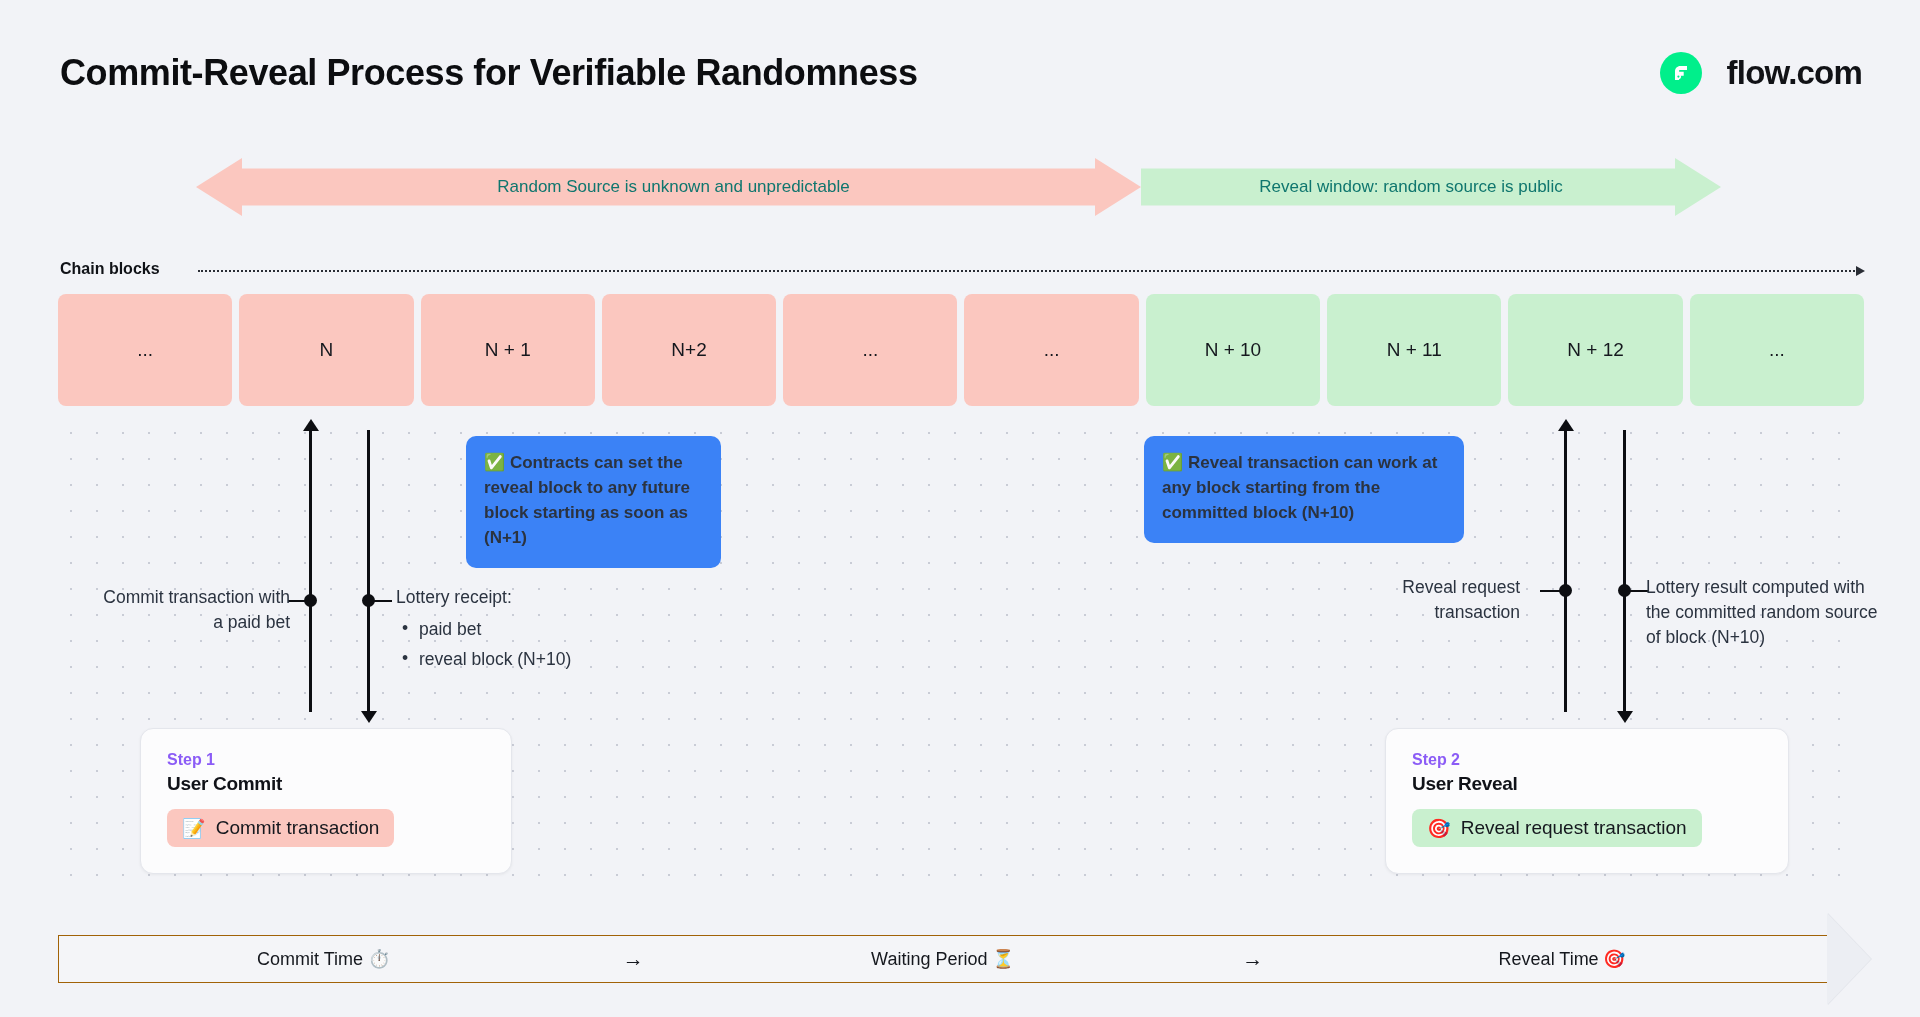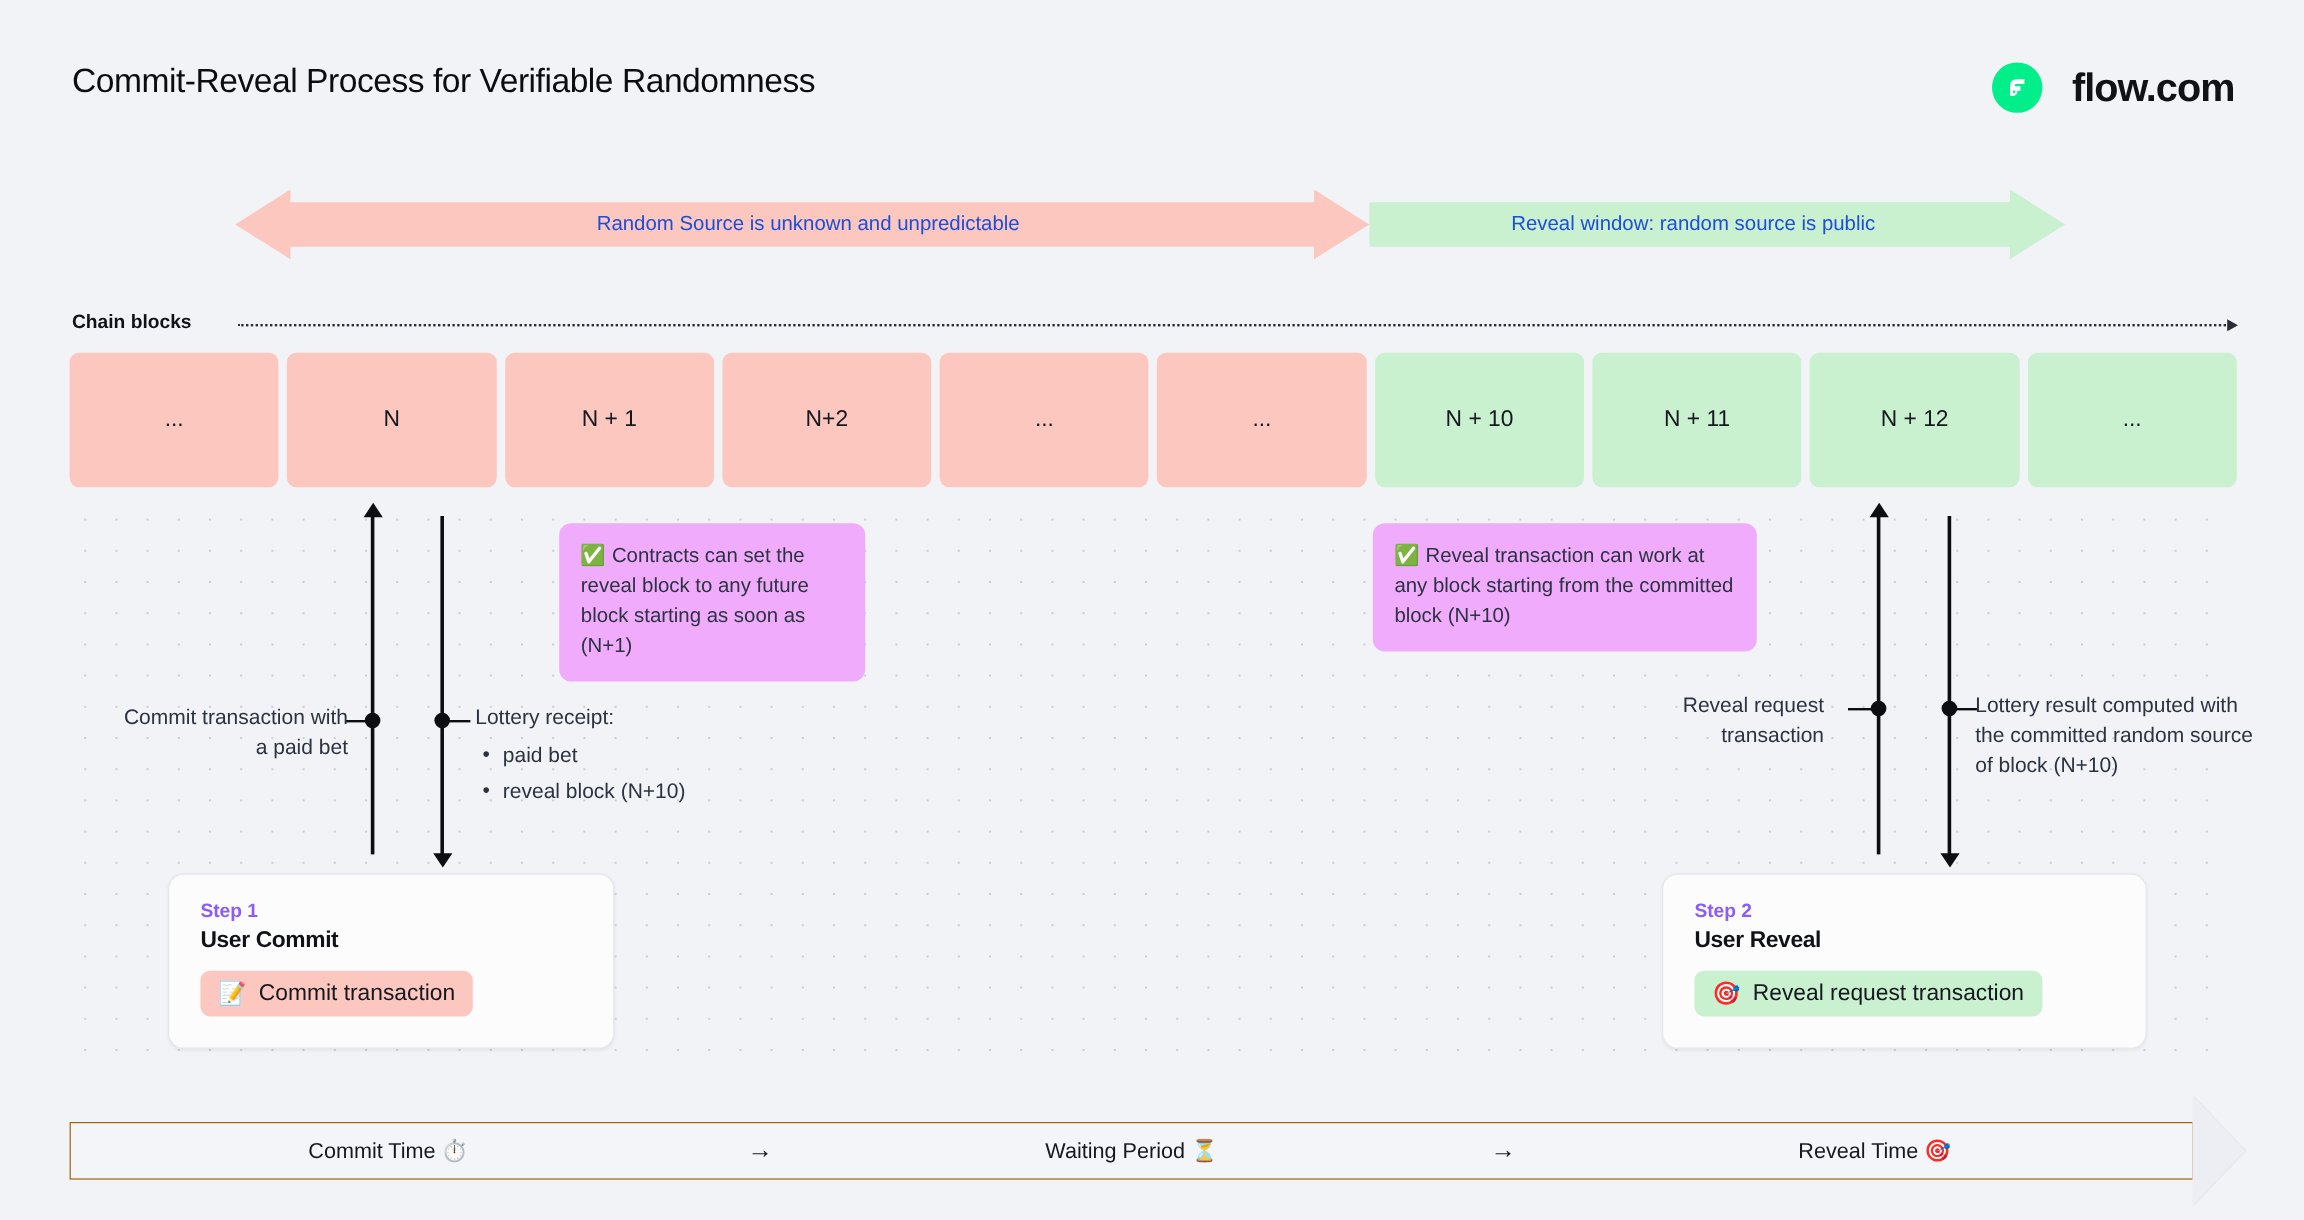--- a/index.html
+++ b/index.html
@@ -17,22 +17,22 @@
     width: 1920px;
     height: 1017px;
     background: #f2f3f7;
   }
 
   
   #page-title {
     position: absolute;
     left: 60px;
     top: 52px;
-    font-size: 28px;
-    font-weight: 400;
+    font-size: 36px;
+    font-weight: 700;
     color: #0c0d10;
     letter-spacing: -0.4px;
   }
 
   #brand {
     position: absolute;
     right: 58px;
     top: 52px;
     display: flex;
     align-items: center;
@@ -53,21 +53,21 @@
   }
 
   
   .banner {
     position: absolute;
     height: 58px;
     display: flex;
     align-items: center;
     justify-content: center;
     font-size: 17px;
-    color: #1d4ed8;
+    color: #0f766e;
   }
   #banner-unknown {
     left: 196px;
     top: 158px;
     width: 945px;
     background: #fbc7bf;
     clip-path: polygon(0 50%, 46px 0, 46px 18%, calc(100% - 46px) 18%, calc(100% - 46px) 0, 100% 50%, calc(100% - 46px) 100%, calc(100% - 46px) 82%, 46px 82%, 46px 100%);
   }
   #banner-unknown .banner-label { padding-left: 10px; }
   #banner-reveal {
@@ -172,26 +172,27 @@
   }
   .conn-stub {
     position: absolute;
     height: 2.5px;
     background: #0d0e12;
   }
 
   
   .callout {
     position: absolute;
-    background: #f0abfc;
+    background: #3b82f6;
     border-radius: 10px;
     padding: 15px 18px 17px 18px;
     font-size: 17px;
     line-height: 1.47;
     color: #2b3340;
+    font-weight: bold;
   }
   #callout-contracts { left: 466px; top: 436px; width: 255px; }
   #callout-reveal    { left: 1144px; top: 436px; width: 320px; }
 
   
   .annot {
     position: absolute;
     font-size: 17.5px;
     line-height: 1.43;
     color: #2b3340;

